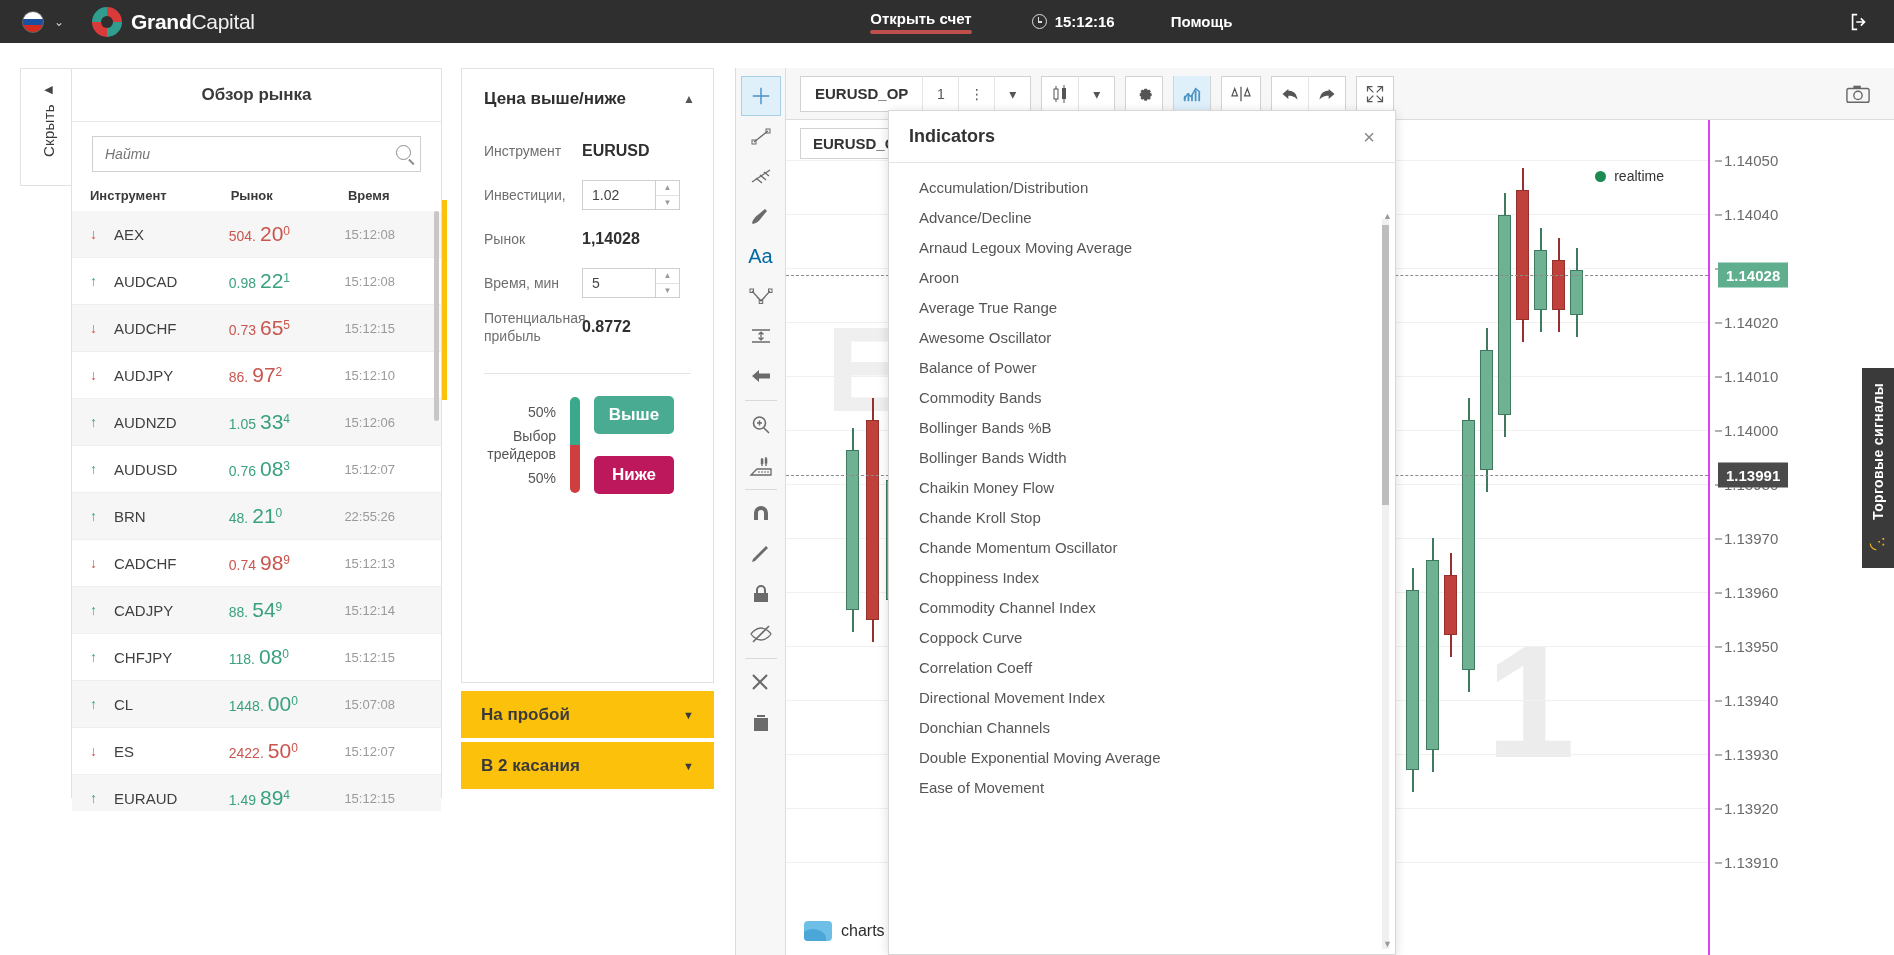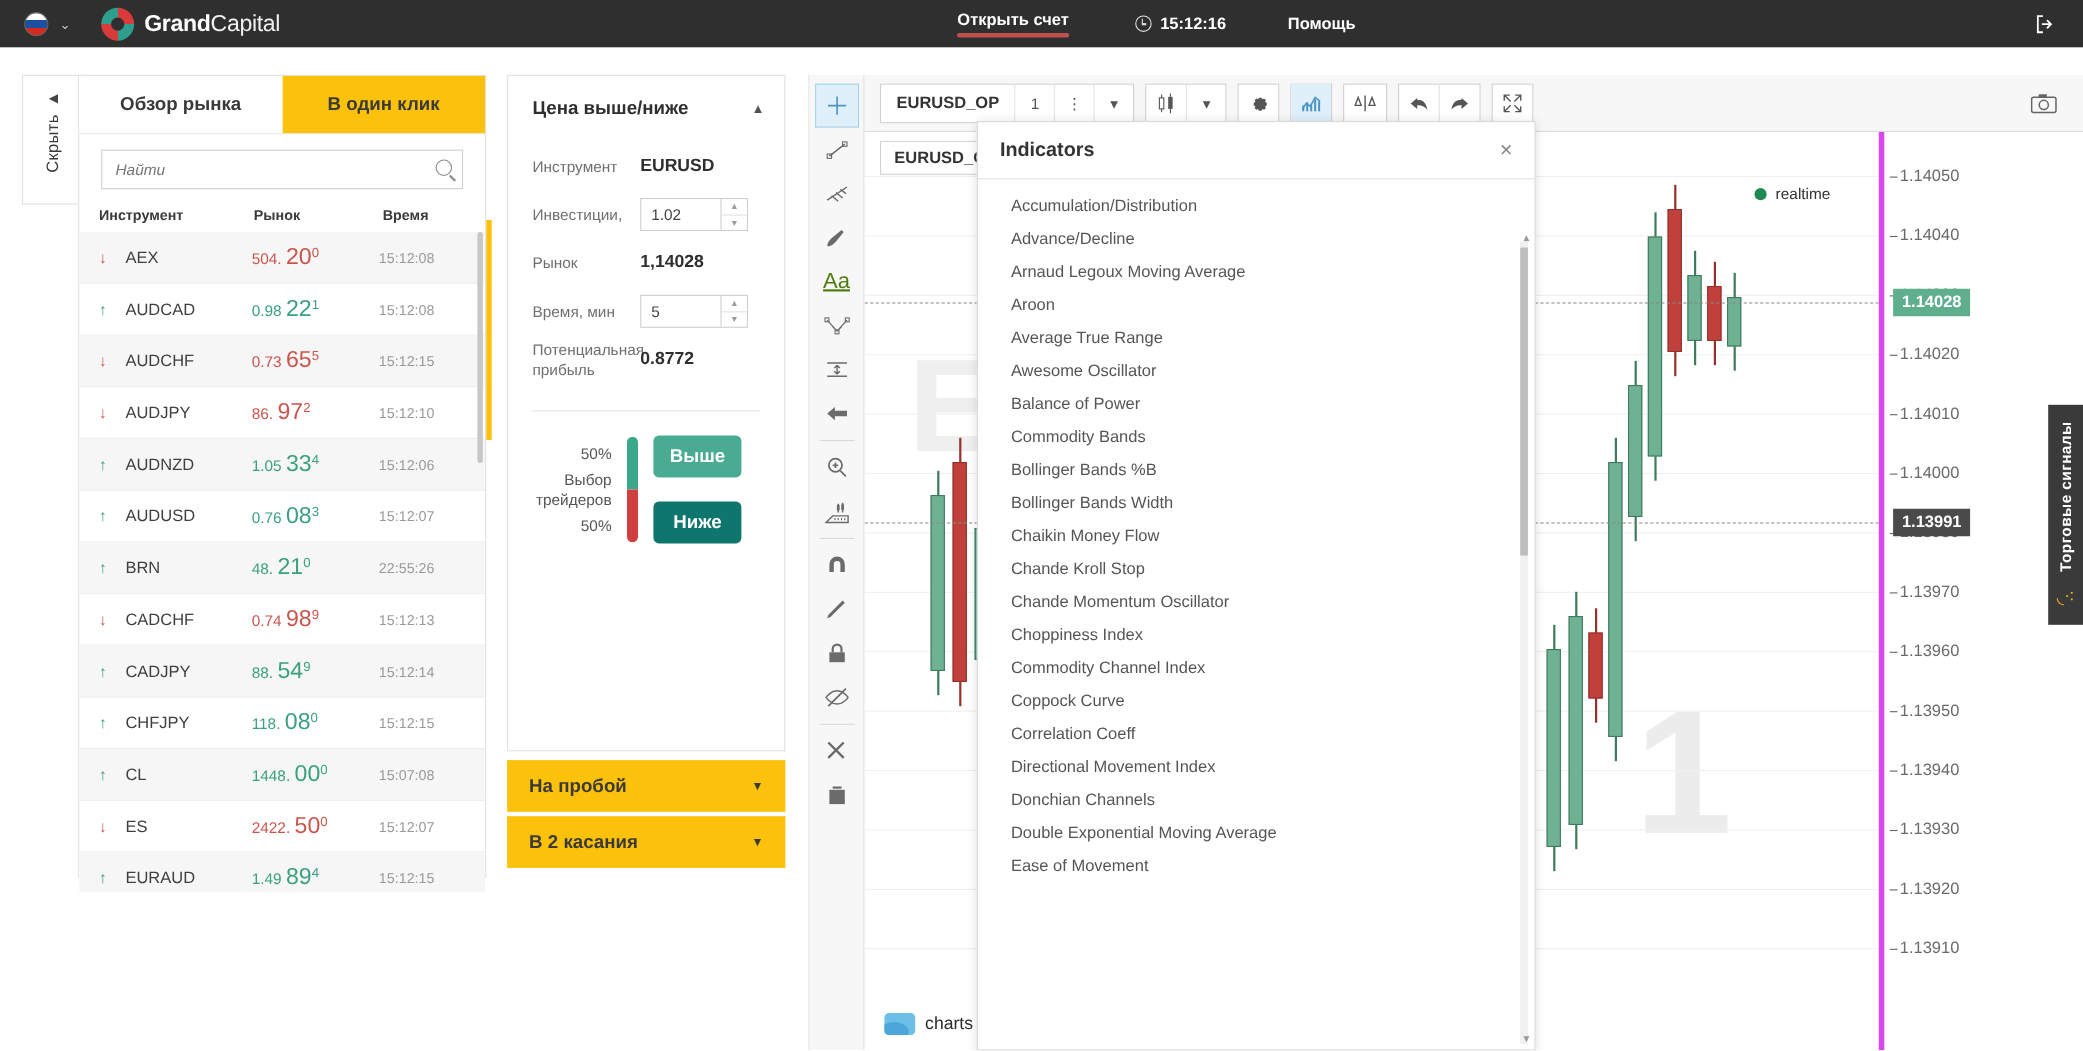--- a/index.html
+++ b/index.html
@@ -167,21 +167,21 @@
   .sent-bar { width: 10px; height: 96px; margin: 0 14px; border-radius: 5px; overflow: hidden; }
   .sent-bar .g { height: 50%; background: #3aa88a; }
   .sent-bar .r { height: 50%; background: #d03f3f; }
   .sent-btns { display: flex; flex-direction: column; gap: 10px; }
   .btn-up, .btn-down {
     width: 80px; height: 38px; border: none; border-radius: 5px; color: #fff;
     font-size: 17px; font-weight: bold; cursor: pointer;
     font-family: "Liberation Sans", sans-serif;
   }
   .btn-up { background: #49ab92; }
-  .btn-down { background: #0f766e; margin-top: 12px; }
+  .btn-down { background: #be185d; margin-top: 12px; }
   .accordion {
     position: absolute; left: 461px; width: 253px; height: 47px;
     background: #fcc10b; display: flex; align-items: center; justify-content: space-between;
     padding: 0 20px; cursor: pointer;
   }
   .accordion span.lbl { font-size: 17px; font-weight: bold; color: #3a3a3a; }
   .accordion span.arw { font-size: 11px; color: #3a3a3a; }
   #acc1 { top: 691px; }
   #acc2 { top: 742px; }
 
@@ -190,21 +190,21 @@
     position: absolute; left: 735px; top: 68px; width: 1159px; height: 887px;
     background: #fff; border-left: 1px solid #dcdcdc;
   }
   .drawbar {
     position: absolute; left: 0; top: 0; width: 50px; height: 887px;
     background: #f7f7f7; border-right: 1px solid #dcdcdc;
     display: flex; flex-direction: column; align-items: center; padding-top: 8px;
   }
   .dtool {
     width: 40px; height: 40px; display: flex; align-items: center; justify-content: center;
-    cursor: pointer; color: #4d7c0f; text-decoration: underline;
+    cursor: pointer; color: #0369a1;
   }
   .dtool.sel { background: #dff0fb; border: 1px solid #a9cfe6; }
   .dsep { width: 32px; height: 1px; background: #dadada; margin: 4px 0; }
 
   .toolbar {
     position: absolute; left: 50px; top: 0; right: 0; height: 52px;
     background: #f7f7f7; border-bottom: 1px solid #dcdcdc;
     display: flex; align-items: center; padding-left: 14px;
   }
   .tgrp { display: flex; align-items: center; border: 1px solid #d2d2d2; background: #fff; height: 36px; margin-right: 10px; }
@@ -235,21 +235,21 @@
     position: absolute; left: 700px; top: 490px; font-size: 160px; font-weight: bold;
     color: #ececec; user-select: none;
   }
   .realtime {
     position: absolute; right: 230px; top: 48px; display: flex; align-items: center;
     font-size: 14px; color: #333;
   }
   .rt-dot { width: 11px; height: 11px; border-radius: 50%; background: #1d8a52; margin-right: 8px; }
   .axis {
     position: absolute; right: 0; top: 0; width: 186px; height: 100%;
-    border-left: 5px solid #d946ef; background: #fff;
+    border-left: 2px solid #d946ef; background: #fff;
   }
   .atick {
     position: absolute; left: 14px; font-size: 15px; color: #6b6b6b; transform: translateY(-50%);
   }
   .atick::before {
     content: ""; position: absolute; left: -9px; top: 50%; width: 7px; height: 1px; background: #666;
   }
   .gridline { position: absolute; left: 0; right: 186px; height: 1px; background: #f0f0f0; }
   .price-badge {
     position: absolute; left: 8px; padding: 4px 8px; font-size: 15px; font-weight: bold;
@@ -345,21 +345,20 @@
 
 <div class="hide-rail">
   <span class="tri">◀</span>
   <span class="vtxt">Скрыть</span>
 </div>
 
 <div class="yellow-strip"></div>
 <div class="market">
   <div class="mk-tabs">
     <div class="mk-tab active">Обзор рынка</div>
-    <div class="mk-tab yellow">В один клик</div>
   </div>
   <div class="mk-search-wrap">
     <div class="mk-search">
       <input type="text" placeholder="Найти" style="">
       <span class="mag"></span>
     </div>
   </div>
   <div class="mk-head">
     <div class="c1">Инструмент</div>
     <div class="c2">Рынок</div>

